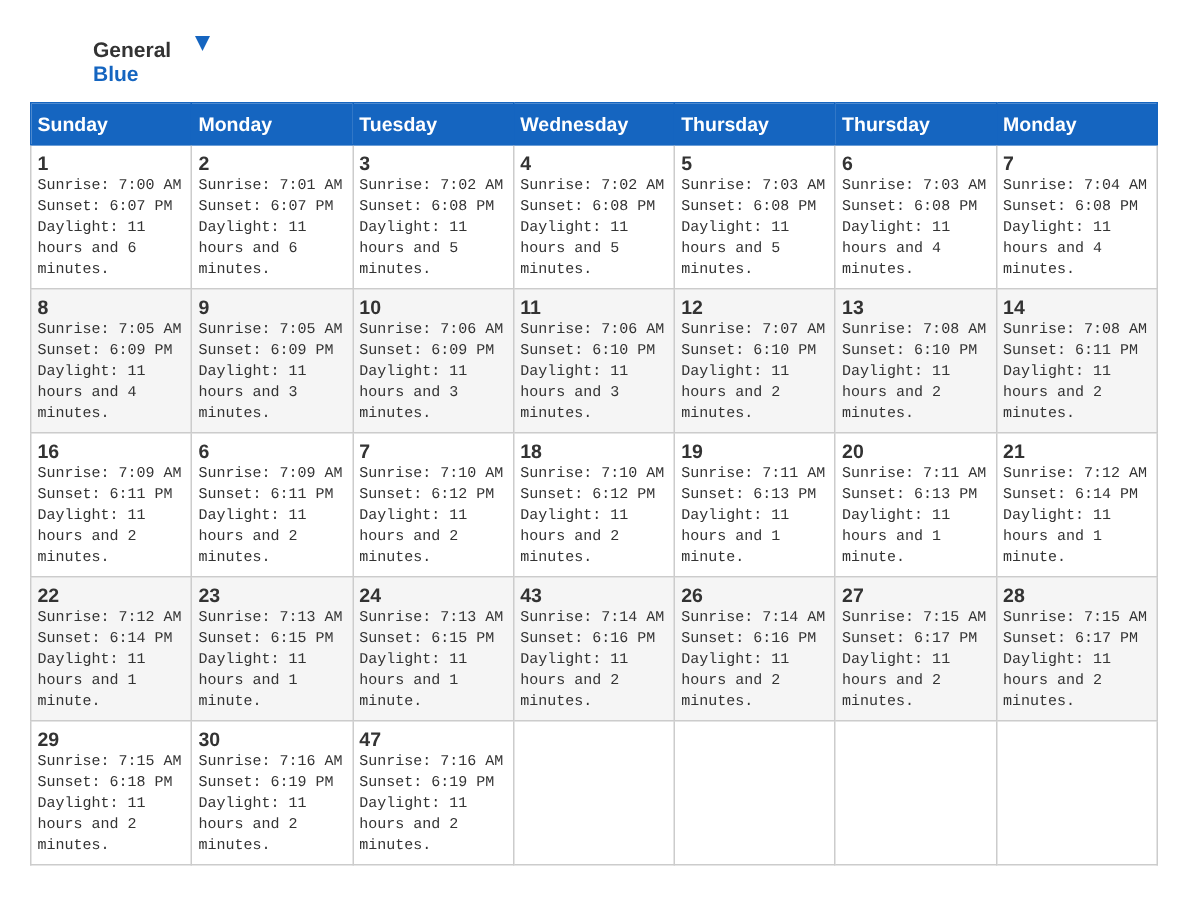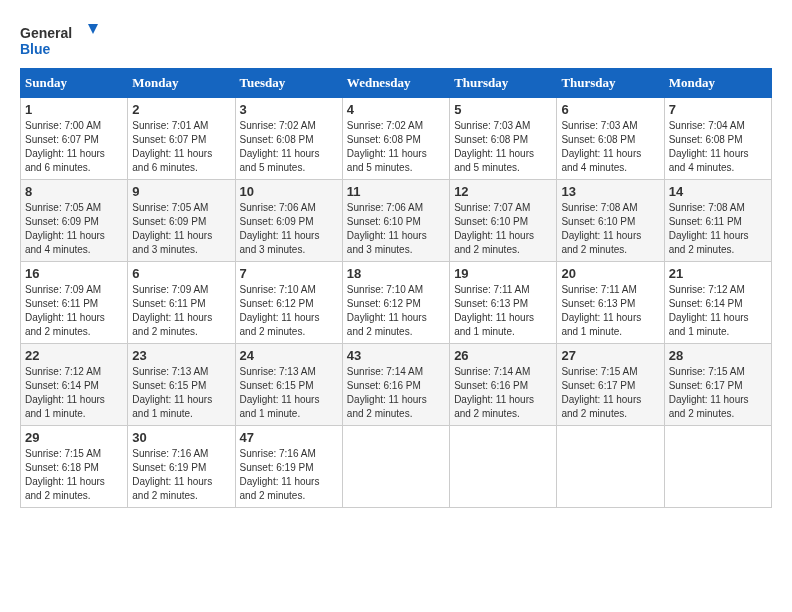--- a/index.html
+++ b/index.html
@@ -8,20 +8,21 @@
       background: #fff;
       width: 792px;
       min-height: 612px;
       padding: 20px;
     }
     .header-top {
       display: flex;
       align-items: flex-start;
       justify-content: space-between;
       margin-bottom: 4px;
+      margin-left: 42px;
     }
     .logo {
       display: flex;
       align-items: center;
     }
     .title-section {
       text-align: right;
     }
     .main-title {
       font-size: 32px;
@@ -38,21 +39,20 @@
       margin-top: 8px;
     }
     thead tr th {
       background-color: #1565c0;
       color: #fff;
       font-size: 13px;
       font-weight: bold;
       padding: 6px 4px;
       text-align: left;
       border: 1px solid #1565c0;
-      font-family: Liberation Serif, serif;
     }
     tbody tr td {
       border: 1px solid #ccc;
       padding: 4px 4px;
       vertical-align: top;
       font-size: 10px;
       color: #333;
       width: 14.28%;
       min-height: 80px;
     }
@@ -65,20 +65,21 @@
     .day-num {
       font-size: 13px;
       font-weight: bold;
       display: block;
       margin-bottom: 2px;
     }
     .day-info {
       font-size: 10px;
       line-height: 1.4;
       color: #333;
+      font-family: Liberation Mono, monospace;
     }
     .empty-cell {
       background-color: #f9f9f9;
     }
   </style>
 </head>
 <body>
 
 <div class="header-top">
   <div class="logo">

